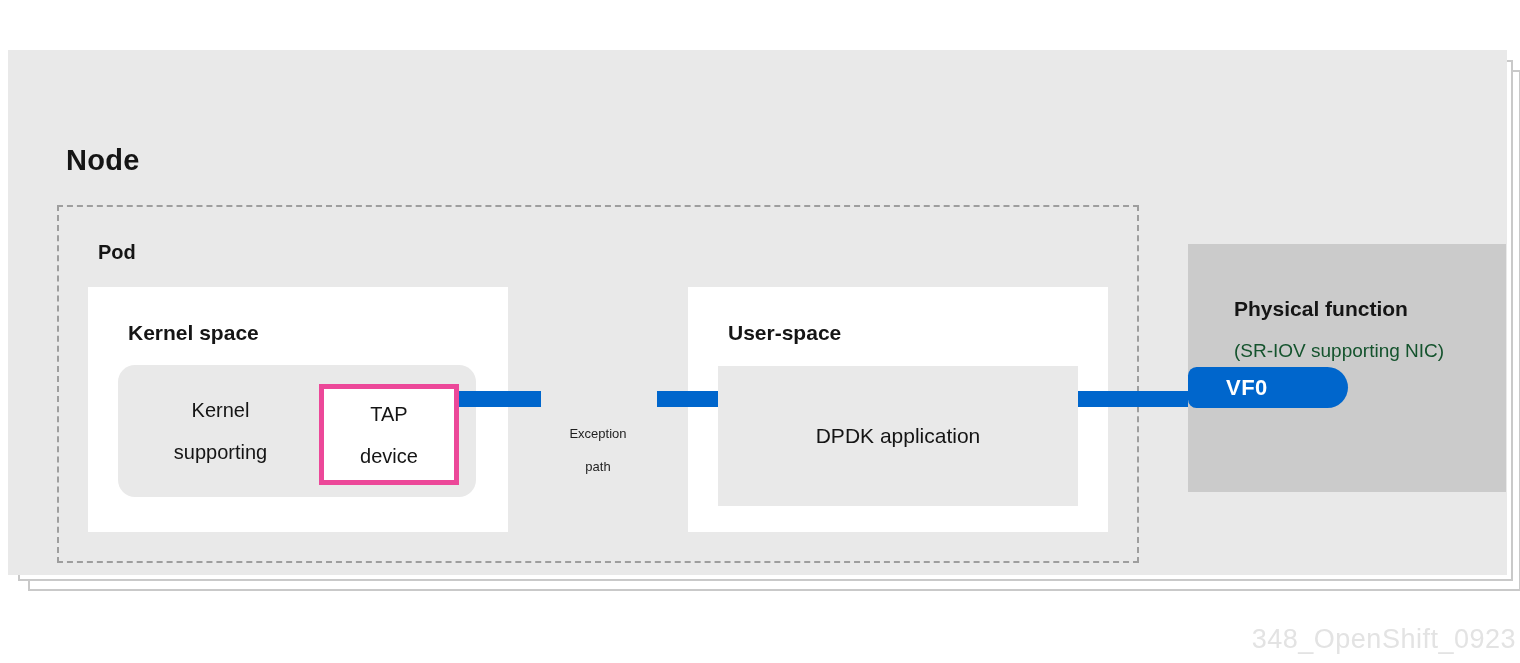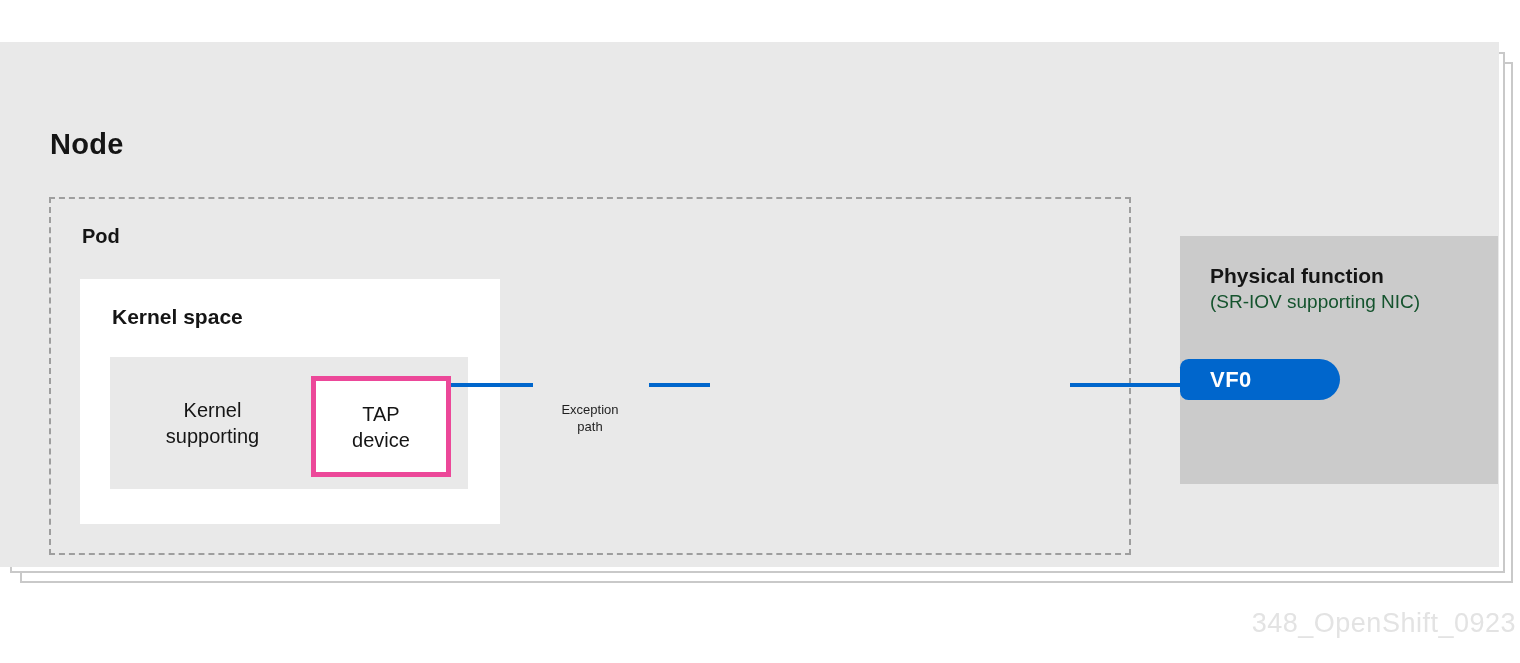--- a/index.html
+++ b/index.html
@@ -1,15 +1,15 @@
 <!DOCTYPE html>
 <html><head>
 <meta charset="utf-8">
 <style>
-  * { margin: 0; padding: 0; box-sizing: border-box; }
+  * { margin: 0; padding: 8px; box-sizing: border-box; }
   html, body { width: 1520px; height: 663px; }
   body {
     position: relative;
     background: #ffffff;
     font-family: "Liberation Sans", sans-serif;
     color: #151515;
     overflow: hidden;
   }
   .sheet {
     position: absolute;
@@ -55,20 +55,21 @@
     position: absolute;
     left: 32px; top: 26px;
     font-size: 21px;
     font-weight: bold;
   }
   .kernel-networking-box {
     position: absolute;
     left: 30px; top: 78px;
     width: 358px; height: 132px;
     background: #e9e9e9;
+    border-radius: 17px;
   }
   .kernel-networking-label {
     position: absolute;
     left: 0; top: 0;
     width: 205px; height: 100%;
     display: flex;
     align-items: center;
     justify-content: center;
     text-align: center;
     font-size: 20px;
@@ -118,20 +119,21 @@
     position: absolute;
     left: 1180px; top: 194px;
     width: 318px; height: 248px;
     background: #cbcbcb;
   }
   .pf-text { padding: 26px 24px 0 30px; }
   .pf-title {
     font-size: 21px;
     font-weight: bold;
     line-height: 1.3;
+    margin-top: 9px;
   }
   .pf-subtitle {
     font-size: 19px;
     line-height: 1.35;
     color: #14532d;
   }
   .vf-pill {
     position: absolute;
     left: 0; top: 123px;
     width: 160px; height: 41px;
@@ -177,20 +179,26 @@
         </div>
         <div class="tap-box">
           <div>
             <div>TAP</div>
             <div>device</div>
           </div>
         </div>
       </div>
     </div>
 
+    <div class="space-box user-space-box">
+      <div class="space-title">User-space</div>
+      <div class="dpdk-box">
+        <span>DPDK application</span>
+      </div>
+    </div>
   </div>
 
   <div class="connector connector-1"></div>
   <div class="connector connector-2"></div>
   <div class="connector connector-3"></div>
 
   <div class="exception-label">
     <div>Exception</div>
     <div>path</div>
   </div>

